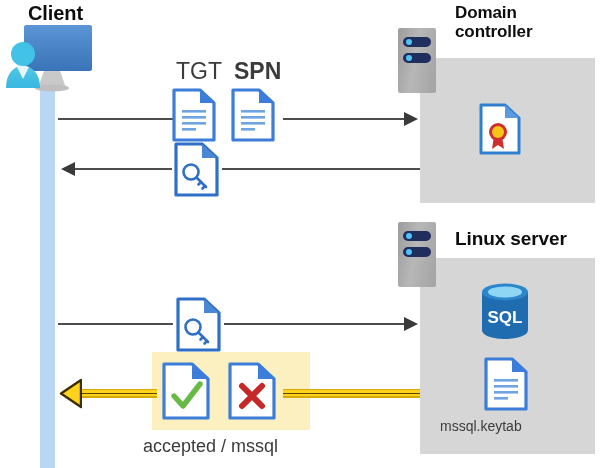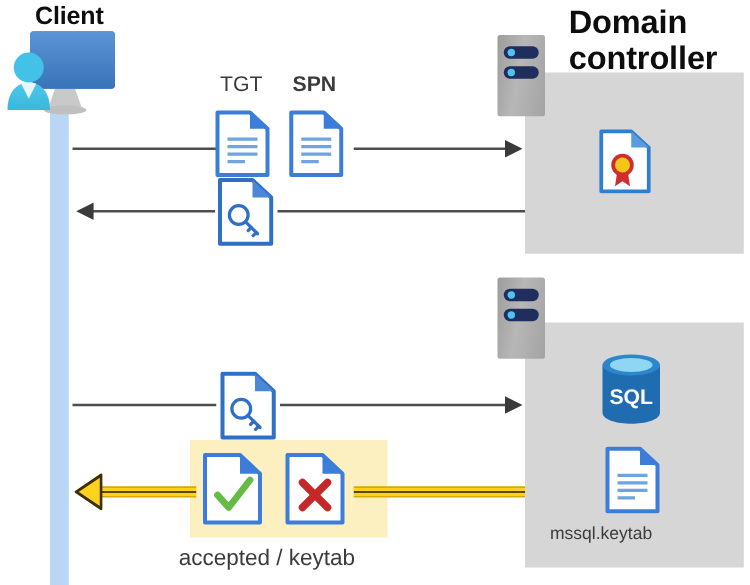--- a/index.html
+++ b/index.html
@@ -13,21 +13,21 @@
 
   
   .lifeline{left:40px;top:84px;width:15px;height:384px;background:#b9d7f4;}
 
   
   .title{
     font-weight:bold;color:#0d0d0d;line-height:1.12;
     letter-spacing:-0.1px;
   }
   #client-title{left:28px;top:2px;font-size:20px;}
-  #dc-title{left:455px;top:3px;font-size:26px;width:140px;}
+  #dc-title{left:455px;top:3px;font-size:17px;width:140px;}
   #linux-title{left:455px;top:228px;font-size:19px;}
 
   
   .panel{background:#d6d6d6;}
   #dc-panel{left:420px;top:58px;width:175px;height:145px;}
   #linux-panel{left:420px;top:258px;width:175px;height:196px;}
 
   
   .rack{width:38px;height:65px;border-radius:2px;
         background:linear-gradient(100deg,#9c9c9c 0%,#b7b7b7 45%,#a3a3a3 100%);}
@@ -38,41 +38,42 @@
   #lx-rack{left:398px;top:222px;}
   #lx-rack .s1{top:9px;} #lx-rack .s2{top:25px;}
 
   
   .line{background:#4d4d4d;height:2px;}
 
   
   .doc{position:absolute;}
 
   
-  .lbl{font-size:17px;color:#3b3b3b;}
+  .lbl{font-size:23px;color:#3b3b3b;}
   #tgt-label{left:176px;top:58px;}
   #spn-label{left:234px;top:58px;font-weight:bold;}
   #keytab-label{left:440px;top:418px;font-size:14px;}
   #verdict-label{left:143px;top:436px;font-size:18px;}
 
   
   #verdict-box{left:152px;top:352px;width:158px;height:78px;background:#fdf0c0;}
 </style>
 </head>
 <body>
 
 <div class="stage">
 
   <div class="abs lifeline"></div>
 
   <div class="abs panel" id="dc-panel"></div>
   <div class="abs panel" id="linux-panel"></div>
 
   <div class="abs title" id="client-title">Client</div>
   <div class="abs title" id="dc-title">Domain controller</div>
+  <div class="abs title" id="linux-title">Linux server</div>
 
   <div class="abs" style="left:4px;top:22px;width:92px;height:72px;">
     <svg width="92" height="72" viewBox="0 0 92 72">
 
       <path d="M41 46 L55 46 L62 66 L34 66 Z" fill="#c9c9c9"></path>
       <ellipse cx="48" cy="66" rx="17" ry="3.6" fill="#bfbfbf"></ellipse>
 
       <rect x="20" y="3" width="68" height="46" rx="3" fill="#4a86c8"></rect>
       <rect x="20" y="3" width="68" height="46" rx="3" fill="url(#mg)"></rect>
       <defs>
@@ -238,15 +239,15 @@
   </div>
 
   <div class="abs" style="left:228px;top:362px;">
     <svg width="48" height="58" viewBox="0 0 48 58">
       <path d="M2 2 H30 L46 17 V56 H2 Z" fill="#ffffff" stroke="#3b7dd8" stroke-width="3.2" stroke-linejoin="round"></path>
       <path d="M30 2 L46 17 H30 Z" fill="#3b7dd8"></path>
       <path d="M14 24 L34 44 M34 24 L14 44" fill="none" stroke="#c62828" stroke-width="6" stroke-linecap="round"></path>
     </svg>
   </div>
 
-  <div class="abs lbl" id="verdict-label">accepted / keytab</div>
+  <div class="abs lbl" id="verdict-label">accepted / mssql</div>
 
 </div>
 
 </body></html>

